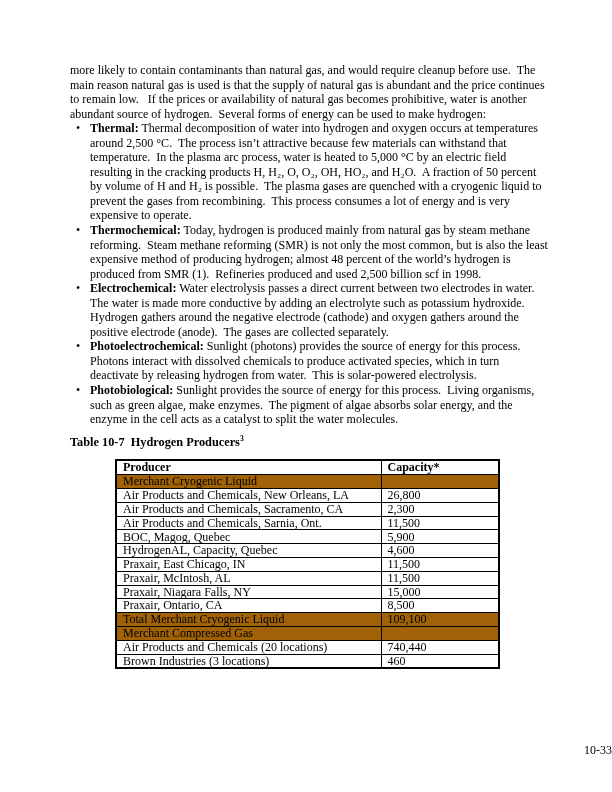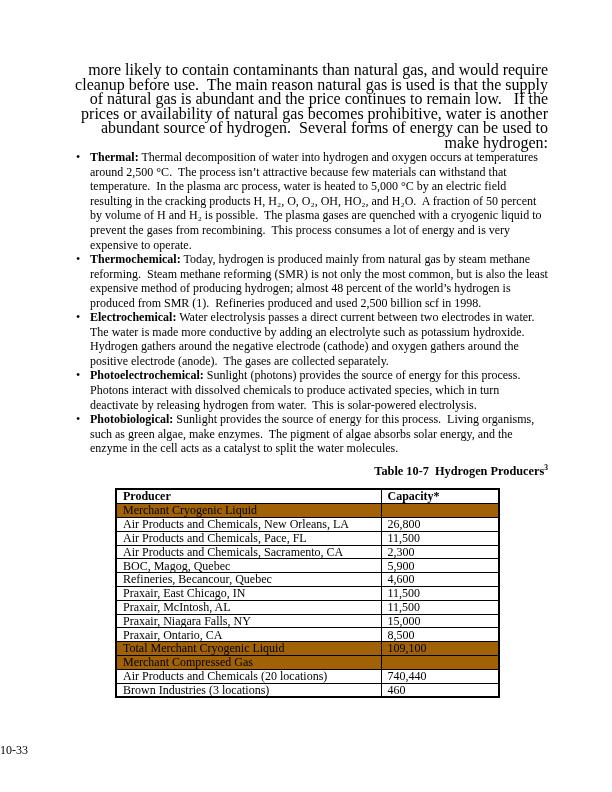--- a/index.html
+++ b/index.html
@@ -10,45 +10,44 @@
     color:#000000;
     font-family:"Liberation Serif","DejaVu Serif",serif;
     overflow:hidden;
   }
   .content {
     position:absolute;
     left:70px; top:63px; width:478px;
   }
   .intro {
     margin:0;
-    font-size:16px;
+    font-size:12px;
     line-height:14.55px;
     white-space:pre-wrap;
-    text-align:right;
   }
   ul.bullets {
     list-style:none;
     margin:0; padding:0;
   }
   ul.bullets li {
     position:relative;
     padding-left:20px;
     font-size:12px;
     line-height:14.55px;
     white-space:pre-wrap;
   }
   ul.bullets li .marker {
     position:absolute;
     left:6px; top:-0.5px;
     font-size:12px;
   }
   ul.bullets li b { font-weight:bold; }
   .table-title {
     margin-top:8px;
-    text-align:right;
+    text-align:left;
     font-weight:bold;
     font-size:12.3px;
     white-space:pre-wrap;
   }
   .table-title sup {
     font-size:7.5px;
     vertical-align:super;
     line-height:0;
   }
   table.producers {
@@ -71,21 +70,21 @@
     margin-left:44px;
   }
   table.producers th {
     font-weight:bold;
     height:15px;
   }
   table.producers tr.shaded td { background:#a16207; }
   .footer {
     position:absolute;
     left:0; top:743px; width:612px;
-    text-align:left;
+    text-align:right;
     font-size:12px;
   }
 </style>
 </head>
 <body>
 
 <div class="page">
   <div class="content">
 
     <p class="intro">more likely to contain contaminants than natural gas, and would require cleanup before use.  The main reason natural gas is used is that the supply of natural gas is abundant and the price continues to remain low.   If the prices or availability of natural gas becomes prohibitive, water is another abundant source of hydrogen.  Several forms of energy can be used to make hydrogen:</p>
@@ -114,33 +113,33 @@
       <tbody>
           <tr class="shaded">
             <td>Merchant Cryogenic Liquid</td>
             <td></td>
           </tr>
           <tr>
             <td>Air Products and Chemicals, New Orleans, LA</td>
             <td>26,800</td>
           </tr>
           <tr>
-            <td>Air Products and Chemicals, Pace, FL</td>
-            <td>11,500</td>
+            <td>Air Products and Chemicals, Sacramento, CA</td>
+            <td>2,300</td>
           </tr>
           <tr>
-            <td>Air Products and Chemicals, Sacramento, CA</td>
-            <td>2,300</td>
+            <td>Air Products and Chemicals, Sarnia, Ont.</td>
+            <td>11,500</td>
           </tr>
           <tr>
             <td>BOC, Magog, Quebec</td>
             <td>5,900</td>
           </tr>
           <tr>
-            <td>Refineries, Becancour, Quebec</td>
+            <td>HydrogenAL, Capacity, Quebec</td>
             <td>4,600</td>
           </tr>
           <tr>
             <td>Praxair, East Chicago, IN</td>
             <td>11,500</td>
           </tr>
           <tr>
             <td>Praxair, McIntosh, AL</td>
             <td>11,500</td>
           </tr>

